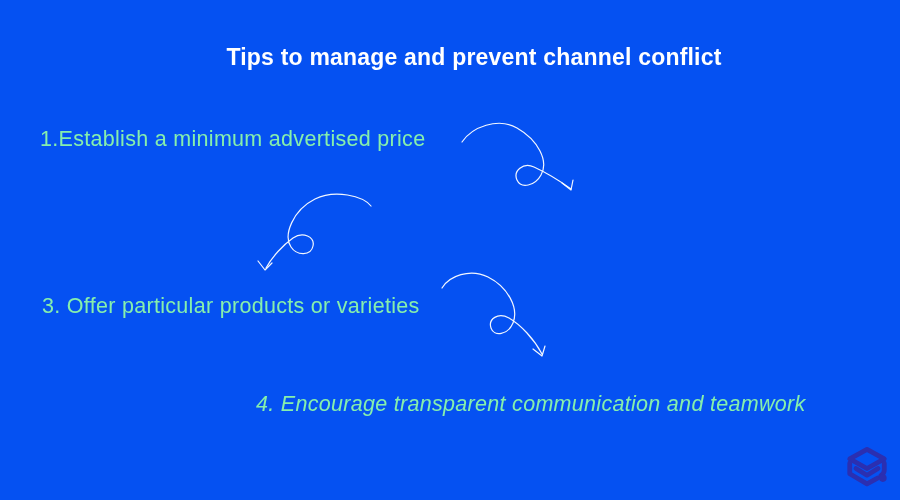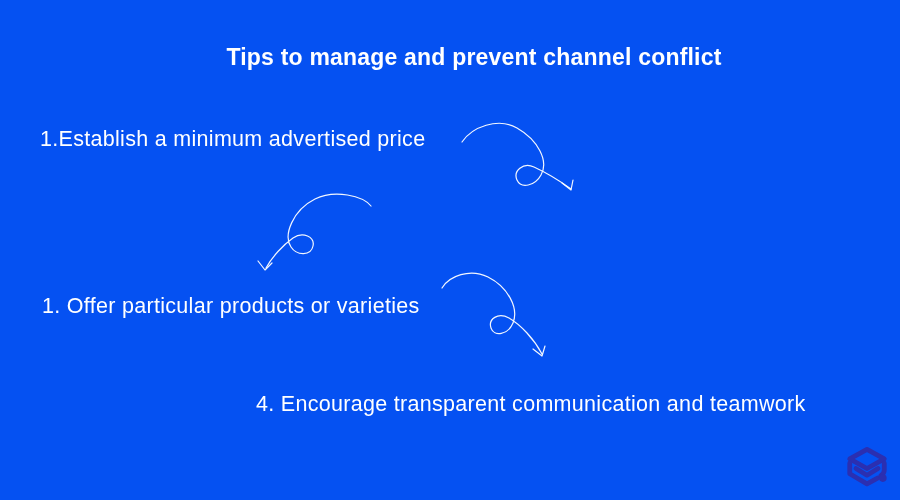--- a/index.html
+++ b/index.html
@@ -25,30 +25,30 @@
     width: 100%;
     text-align: center;
     margin: 8px;
     color: #FFFFFF;
     font-size: 23px;
     font-weight: 700;
     letter-spacing: 0.2px;
   }
   .tip {
     position: absolute;
-    color: #ffffff;
+    color: #86efac;
     font-size: 21.5px;
     font-weight: 300;
     letter-spacing: 0.3px;
     white-space: nowrap;
   }
   .tip-1 { left: 40px;  top: 127px; }
   .tip-2 { left: 360px; top: 213px; }
   .tip-3 { left: 42px;  top: 294px; }
-  .tip-4 { left: 256px; top: 392px; }
+  .tip-4 { left: 256px; top: 392px; font-style: italic; }
   .arrows-layer {
     position: absolute;
     left: 0;
     top: 0;
     width: 900px;
     height: 500px;
     pointer-events: none;
   }
   .arrows-layer path {
     fill: none;
@@ -67,21 +67,21 @@
   }
 </style>
 </head>
 <body>
 
 <div class="canvas">
 
   <h1 class="title">Tips to manage and prevent channel conflict</h1>
 
   <div class="tip tip-1">1.Establish a minimum advertised price</div>
-  <div class="tip tip-3">1. Offer particular products or varieties</div>
+  <div class="tip tip-3">3. Offer particular products or varieties</div>
   <div class="tip tip-4">4. Encourage transparent communication and teamwork</div>
 
   <svg class="arrows-layer" viewBox="0 0 900 500" xmlns="http://www.w3.org/2000/svg">
 
     <g>
       <path d="M462 142 C472 127 498 117 517 128 C538 140 549 161 541 175 C535 186 521 189 517 180 C513 171 523 162 534 167 C547 173 560 181 571 189"></path>
       <path d="M562 183 L571 190 L573 180"></path>
     </g>
 
     <g>

